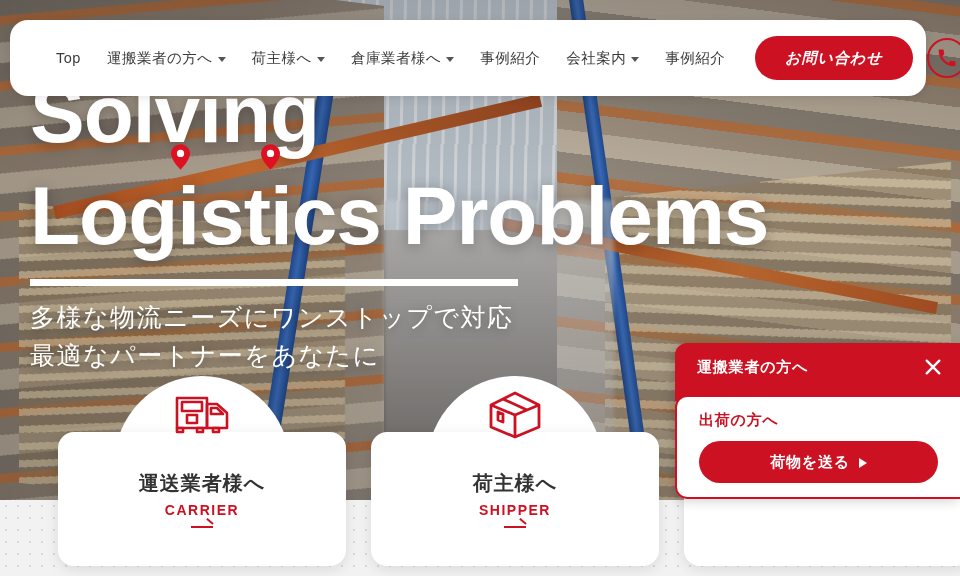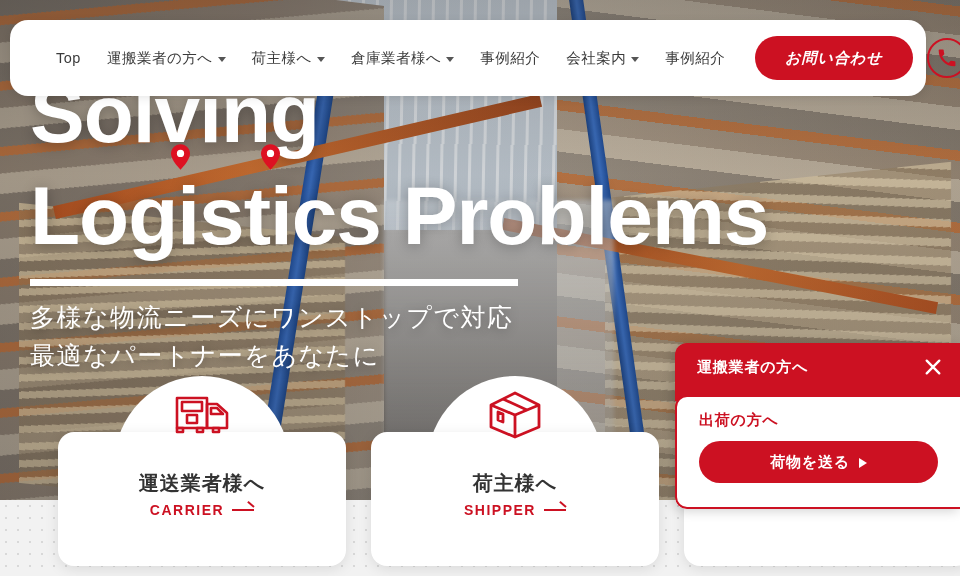--- a/index.html
+++ b/index.html
@@ -272,20 +272,21 @@
     left: 0; right: 0; top: 70px;
     text-align: center;
     font-size: 14px;
     font-weight: bold;
     color: #cc1122;
     letter-spacing: 1.5px;
     display: flex;
     align-items: center;
     justify-content: center;
     gap: 8px;
+    flex-direction: column;
   }
   .arrow-r {
     position: relative;
     display: inline-block;
     width: 22px;
     height: 2px;
     background: #cc1122;
   }
   .arrow-r::after {
     content: "";
@@ -339,21 +340,21 @@
     letter-spacing: 0.6px;
     cursor: pointer;
     font-family: inherit;
   }
   .fp-bottom {
     background: #ffffff;
     border: 2px solid #cc1122;
     border-right: none;
     border-radius: 12px 0 0 12px;
     margin-top: -6px;
-    padding: 14px 22px 24px 22px;
+    padding: 14px 22px 14px 22px;
     position: relative;
   }
   .fp-heading-red {
     color: #cc1122;
     font-size: 15px;
     font-weight: bold;
     letter-spacing: 0.8px;
     margin-bottom: 11px;
   }
   .btn-red {

